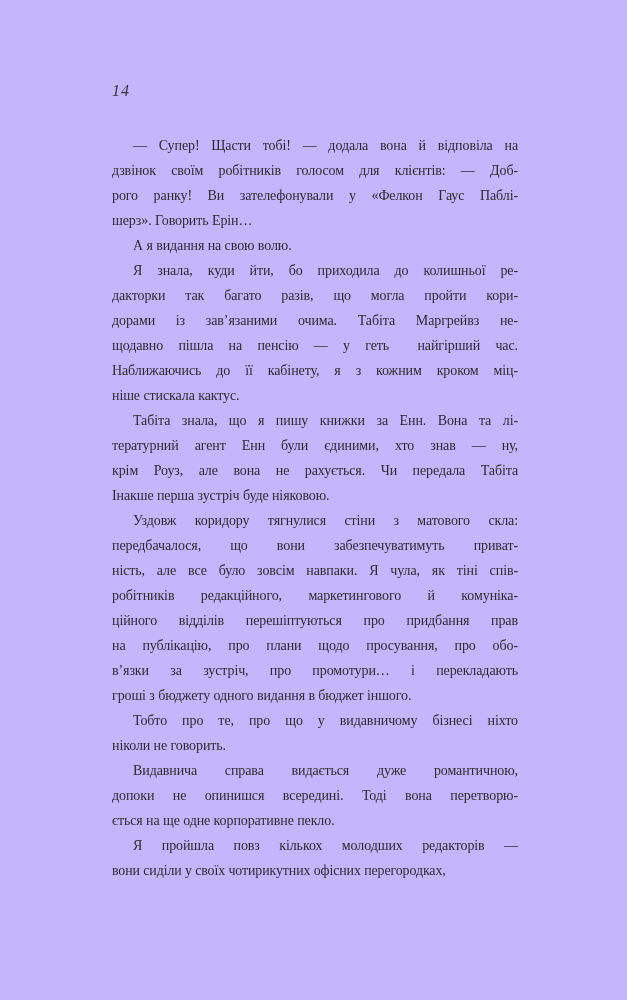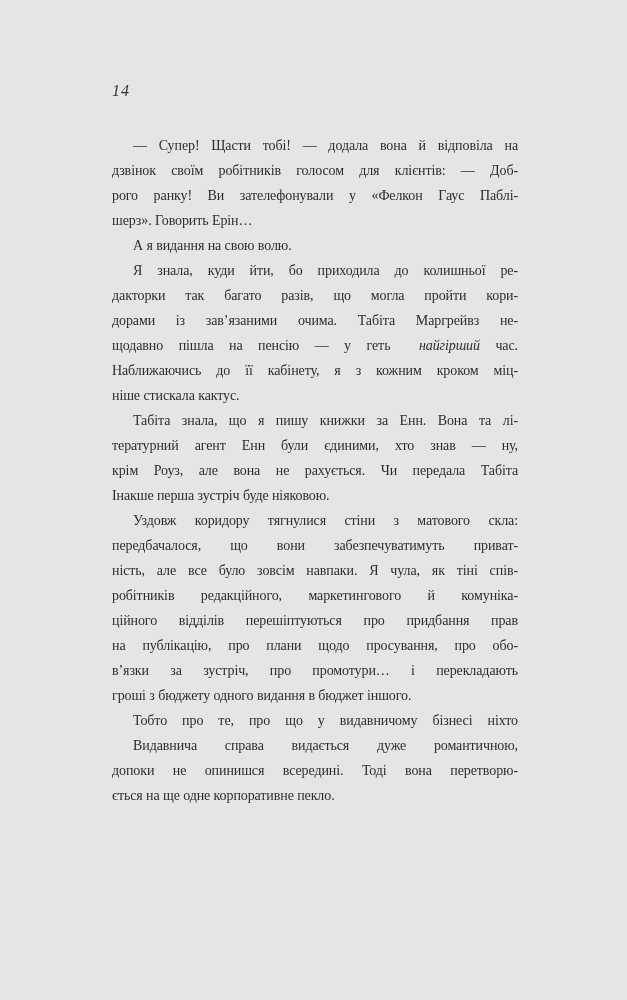--- a/index.html
+++ b/index.html
@@ -11,21 +11,21 @@
     height: 1000px;
     background: #fbfbf9;
     font-family: "Liberation Serif", "DejaVu Serif", serif;
     color: #2d2d2d;
     overflow: hidden;
   }
   .page {
     position: relative;
     width: 627px;
     height: 1000px;
-    background: #e5e5e5;
+    background: #c4b5fd;
   }
   .page-number {
     position: absolute;
     left: 112px;
     top: 82px;
     font-size: 16px;
     font-style: italic;
     color: #343434;
     letter-spacing: 1px;
   }
@@ -47,21 +47,20 @@
     text-align: justify;
     text-align-last: justify;
   }
   .line.last {
     text-align-last: left;
   }
   .line.first {
     text-indent: 21px;
   }
   .it {
-    font-style: italic;
     margin-left: 13px;
   }
 </style>
 </head>
 <body>
 
 <div class="page">
   <div class="page-number">14</div>
   <div class="text-block">
       <div class="para">
@@ -92,20 +91,25 @@
         <div class="line"><span>передбачалося, що вони забезпечуватимуть приват-</span></div>
         <div class="line"><span>ність, але все було зовсім навпаки. Я чула, як тіні спів-</span></div>
         <div class="line"><span>робітників редакційного, маркетингового й комуніка-</span></div>
         <div class="line"><span>ційного відділів перешіптуються про придбання прав</span></div>
         <div class="line"><span>на публікацію, про плани щодо просування, про обо-</span></div>
         <div class="line"><span>в’язки за зустріч, про промотури… і перекладають</span></div>
         <div class="line last"><span>гроші з бюджету одного видання в бюджет іншого.</span></div>
       </div>
       <div class="para">
         <div class="line first"><span>Тобто про те, про що у видавничому бізнесі ніхто</span></div>
+        <div class="line last"><span>ніколи не говорить.</span></div>
       </div>
       <div class="para">
         <div class="line first"><span>Видавнича справа видається дуже романтичною,</span></div>
         <div class="line"><span>допоки не опинишся всередині. Тоді вона перетворю-</span></div>
         <div class="line last"><span>ється на ще одне корпоративне пекло.</span></div>
       </div>
+      <div class="para">
+        <div class="line first"><span>Я пройшла повз кількох молодших редакторів —</span></div>
+        <div class="line last" style="transform: scaleX(0.992665); transform-origin: 0px 50%;"><span>вони сиділи у своїх чотирикутних офісних перегородках,</span></div>
+      </div>
     </div>
 </div>
 
 </body></html>

